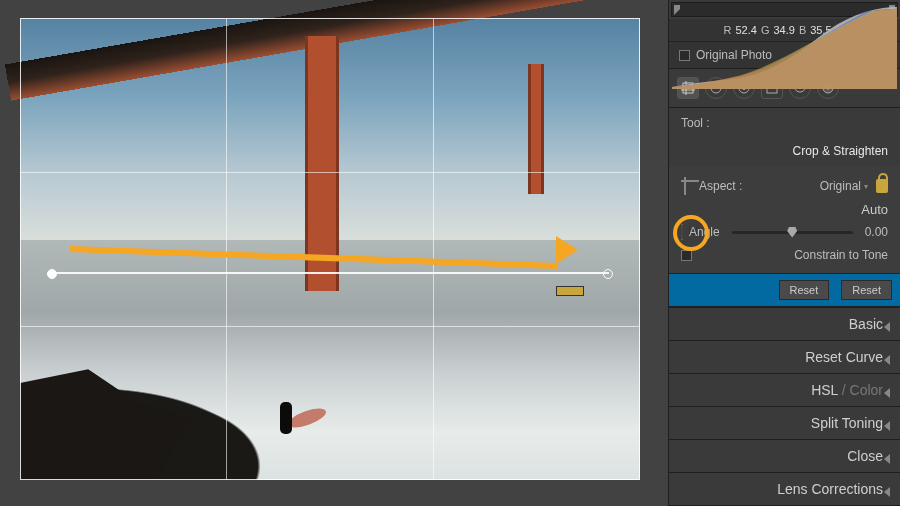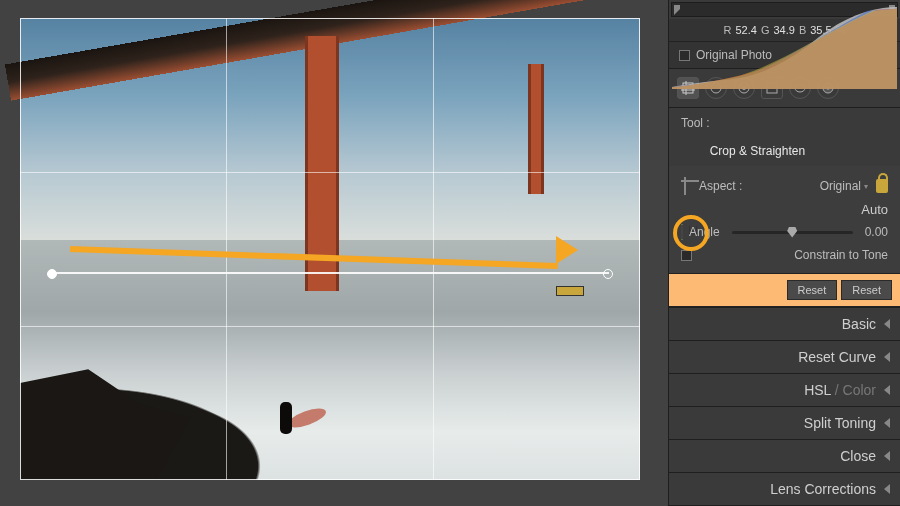--- a/index.html
+++ b/index.html
@@ -37,41 +37,41 @@
 .histo-corner.l{left:2px;border-left:6px solid #888;border-bottom:6px solid transparent;}
 .histo-corner.r{right:2px;border-right:6px solid #888;border-bottom:6px solid transparent;}
 .rgb-row{display:flex;justify-content:center;gap:4px;padding:5px 0;background:#333;font-size:11px;color:#bbb;}
 .rgb-row .v{color:#e0e0e0;}
 .check-row{display:flex;align-items:center;gap:6px;padding:6px 10px;background:#333;border-top:1px solid #222;font-size:12px;color:#bbb;}
 .checkbox{width:11px;height:11px;border:1px solid #777;background:#2a2a2a;}
 .tool-row{display:flex;gap:6px;align-items:center;padding:8px 8px;background:#3a3a3a;border-top:1px solid #1e1e1e;border-bottom:1px solid #1e1e1e;}
 .tool-icon{width:22px;height:22px;border:1px solid #555;border-radius:3px;display:flex;align-items:center;justify-content:center;color:#aaa;}
 .tool-icon.sel{background:#525252;}
 .tool-icon.circ{border-radius:50%;}
-.tool-label-row{display:flex;justify-content:flex-start;padding:8px 12px;font-size:12px;}
+.tool-label-row{display:flex;justify-content:space-between;padding:8px 12px;font-size:12px;}
 .tool-label-row .tn{color:#e8e8e8;margin-top:28px;}
 .sub-panel{padding:6px 12px;background:#3d3d3d;}
 .sp-row{display:flex;align-items:center;justify-content:space-between;padding:5px 0;font-size:12px;}
 .lock{width:12px;height:14px;background:#c9a63b;border-radius:2px;position:relative;}
 .lock::before{content:"";position:absolute;top:-6px;left:2px;width:6px;height:6px;border:2px solid #c9a63b;border-bottom:none;border-radius:5px 5px 0 0;}
 .crop-ic{width:18px;height:18px;position:relative;}
 .crop-ic::before,.crop-ic::after{content:"";position:absolute;background:#888;}
 .crop-ic::before{left:3px;top:0;width:2px;height:18px;}
 .crop-ic::after{left:0;top:3px;width:18px;height:2px;}
 .angle-row{display:flex;align-items:center;gap:6px;padding:4px 0;position:relative;}
 .level-icon{width:22px;height:12px;background:#9db83a;border:1px solid #444;border-radius:2px;position:relative;}
 .level-icon::after{content:"";position:absolute;left:7px;top:1px;width:6px;height:8px;border-left:1px solid #333;border-right:1px solid #333;}
 .highlight-ring{position:absolute;left:-8px;top:-10px;width:36px;height:36px;border:4px solid #f5a623;border-radius:50%;pointer-events:none;}
 .slider{flex:1;height:3px;background:#262626;border-radius:2px;position:relative;margin:0 6px;}
 .slider-thumb{position:absolute;left:50%;top:-4px;width:10px;height:11px;background:#aaa;clip-path:polygon(50% 100%,0 40%,20% 0,80% 0,100% 40%);transform:translateX(-50%);}
 .auto-row{display:flex;justify-content:flex-end;padding:2px 0 4px;font-size:13px;color:#ccc;}
-.btn-row{display:flex;justify-content:flex-end;gap:4px;padding:6px 8px;background:#fdba74;border-top:1px solid #222;border-bottom:1px solid #222;}
+.btn-row{display:flex;justify-content:flex-end;gap:12px;padding:6px 8px;background:#0369a1;border-top:1px solid #222;border-bottom:1px solid #222;}
 .pbtn{background:#4a4a4a;border:1px solid #2a2a2a;color:#ccc;font-size:11px;padding:3px 10px;cursor:pointer;}
 .accordion{border-top:1px solid #1f1f1f;}
-.acc-item{display:flex;align-items:center;justify-content:flex-end;gap:8px;padding:8px 10px;background:#3a3a3a;border-bottom:1px solid #1f1f1f;font-size:14px;color:#cfcfcf;cursor:pointer;}
+.acc-item{display:flex;align-items:flex-end;justify-content:flex-end;gap:1px;padding:8px 10px;background:#3a3a3a;border-bottom:1px solid #1f1f1f;font-size:14px;color:#cfcfcf;cursor:pointer;}
 .acc-item .sub{color:#777;}
 .tri{width:0;height:0;border-top:5px solid transparent;border-bottom:5px solid transparent;border-right:6px solid #888;}
 .drop-tri{display:inline-block;margin-left:3px;font-size:8px;color:#888;vertical-align:middle;}
 </style>
 </head>
 <body>
 
 <div class="canvas-area">
   <div class="photo">
     <div class="sky"></div>

